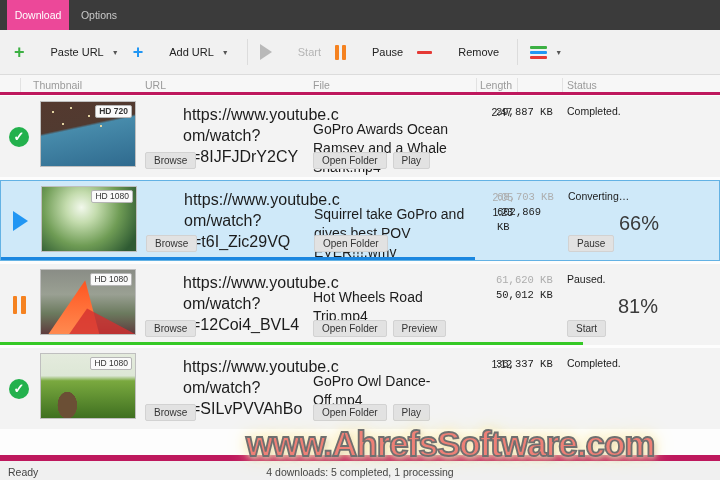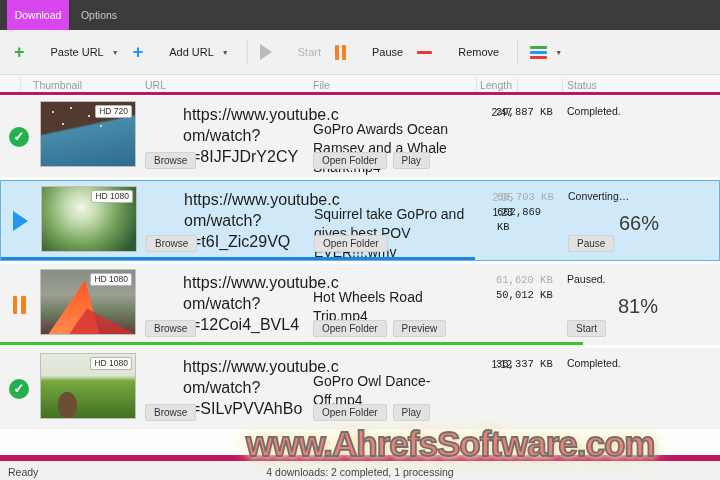--- a/index.html
+++ b/index.html
@@ -6,21 +6,21 @@
   html,body { background:#fff; }
   body { font-family:"Liberation Sans", sans-serif; }
   #window {
     position:relative; width:720px; height:480px; background:#fff;
     outline:1px solid #bdbdbd; overflow:hidden; font-size:11px; color:#222;
   }
 
   
   .tabbar { position:absolute; left:0; top:0; width:720px; height:30px; background:#3b3b3b; display:flex; padding-left:7px; }
   .tab { width:62px; height:30px; display:flex; align-items:center; justify-content:center; font-size:10.5px; cursor:default; }
-  .tab.active { background:#d946ef; color:#fff; }
+  .tab.active { background:#ec4899; color:#fff; }
   .tab.inactive { color:#c9c9c9; width:60px; }
 
   
   .toolbar { position:absolute; left:0; top:30px; width:720px; height:45px; background:#f1f1f1; border-bottom:1px solid #dcdcdc; display:flex; align-items:center; padding-left:14px; }
   .tbtn { display:flex; align-items:center; gap:6px; margin-right:14px; cursor:default; }
   .tbtn .lbl { font-size:11px; color:#222;margin-left:20px; }
   .tbtn.disabled .lbl { color:#b5b5b5; }
   .plus { font-size:18px; font-weight:bold; line-height:14px; }
   .plus.green { color:#3cb043; }
   .plus.blue  { color:#2196f3; }
@@ -77,21 +77,21 @@
   #row2 { top:169px; }
   #row3 { top:253px; }
 
   
   .th-shark { background:
       radial-gradient(circle 1.5px at 12px 10px, #e3d3a0 55%, transparent 60%),
       radial-gradient(circle 1.5px at 30px 6px, #e3d3a0 55%, transparent 60%),
       radial-gradient(circle 1.5px at 48px 14px, #e3d3a0 55%, transparent 60%),
       radial-gradient(circle 1.5px at 22px 22px, #e3d3a0 55%, transparent 60%),
       radial-gradient(circle 1.5px at 60px 24px, #e3d3a0 55%, transparent 60%),
-      linear-gradient(168deg, #54392f 0%, #513a30 38%, #478bab 41%, #2f6a8e 100%); }
+      linear-gradient(168deg, #54392f 0%, #513a30 38%, #478bab 41%, #2f6a8e 100%); font-weight: bold; }
   .th-park { background:
       radial-gradient(circle at 42% 32%, #f2f8ec 0%, #c4dcae 22%, #6f9c55 55%, #2f5b33 88%),
       linear-gradient(180deg, #3c6b3f, #234d28); }
   .th-track { position:relative; background:linear-gradient(180deg, #8a8d86 0%, #9aa093 38%, #6b7a5e 68%, #5e3b3d 100%); }
   .th-track .wedge { position:absolute; left:0; top:0; width:100%; height:100%;
       background:linear-gradient(180deg, #ff5722 20%, #ff8a50 100%);
       clip-path:polygon(47% 16%, 62% 100%, 8% 100%); }
   .th-track .wedge2 { position:absolute; left:0; top:0; width:100%; height:100%;
       background:#d32f2f; clip-path:polygon(49% 60%, 100% 100%, 30% 100%); opacity:.8; }
   .th-owl { position:relative; background:
@@ -262,18 +262,18 @@
       </div>
       <div class="lencol dark">1:12</div>
       <div class="sizecol dark">36,337 KB</div>
       <div class="statcol">Completed.</div>
     </div>
 
   </div>
 
   <div class="statusbar">
     <span class="left">Ready</span>
-    <span class="center">4 downloads: 2 completed, 1 processing</span>
+    <span class="center">4 downloads: 5 completed, 1 processing</span>
   </div>
 
   <div class="watermark">www.AhrefsSoftware.com</div>
 
 </div>
 
 </body></html>

